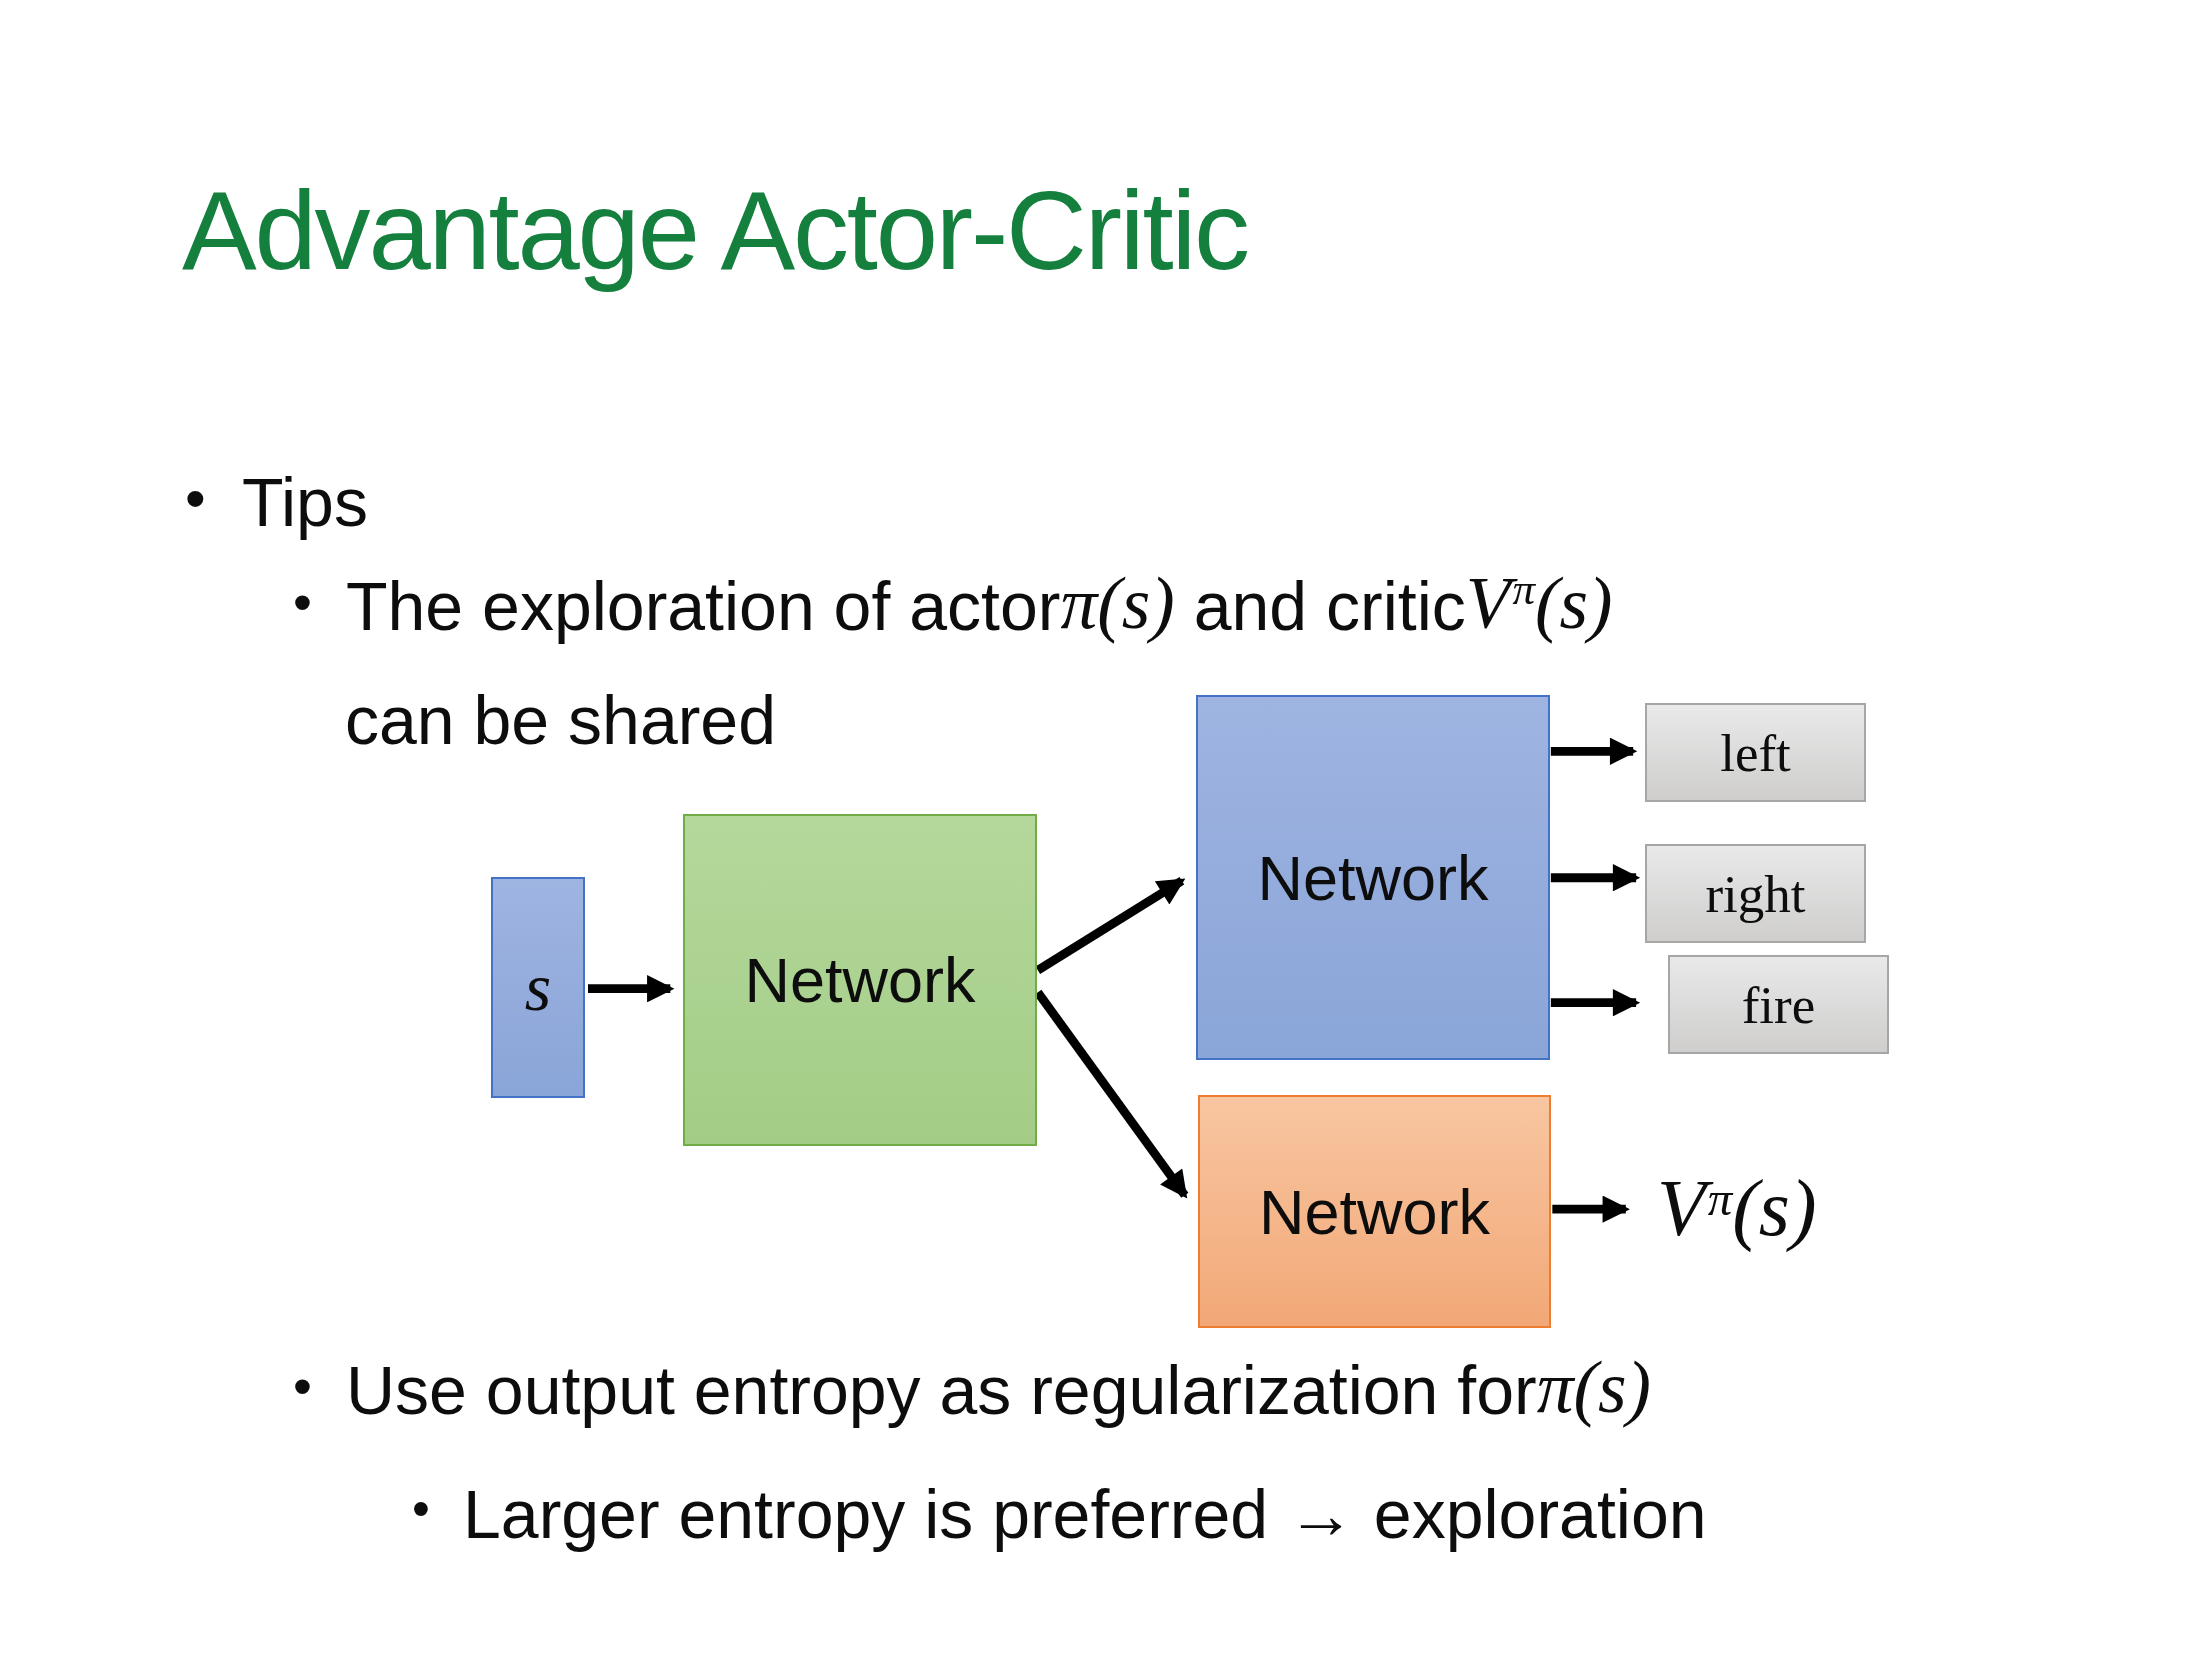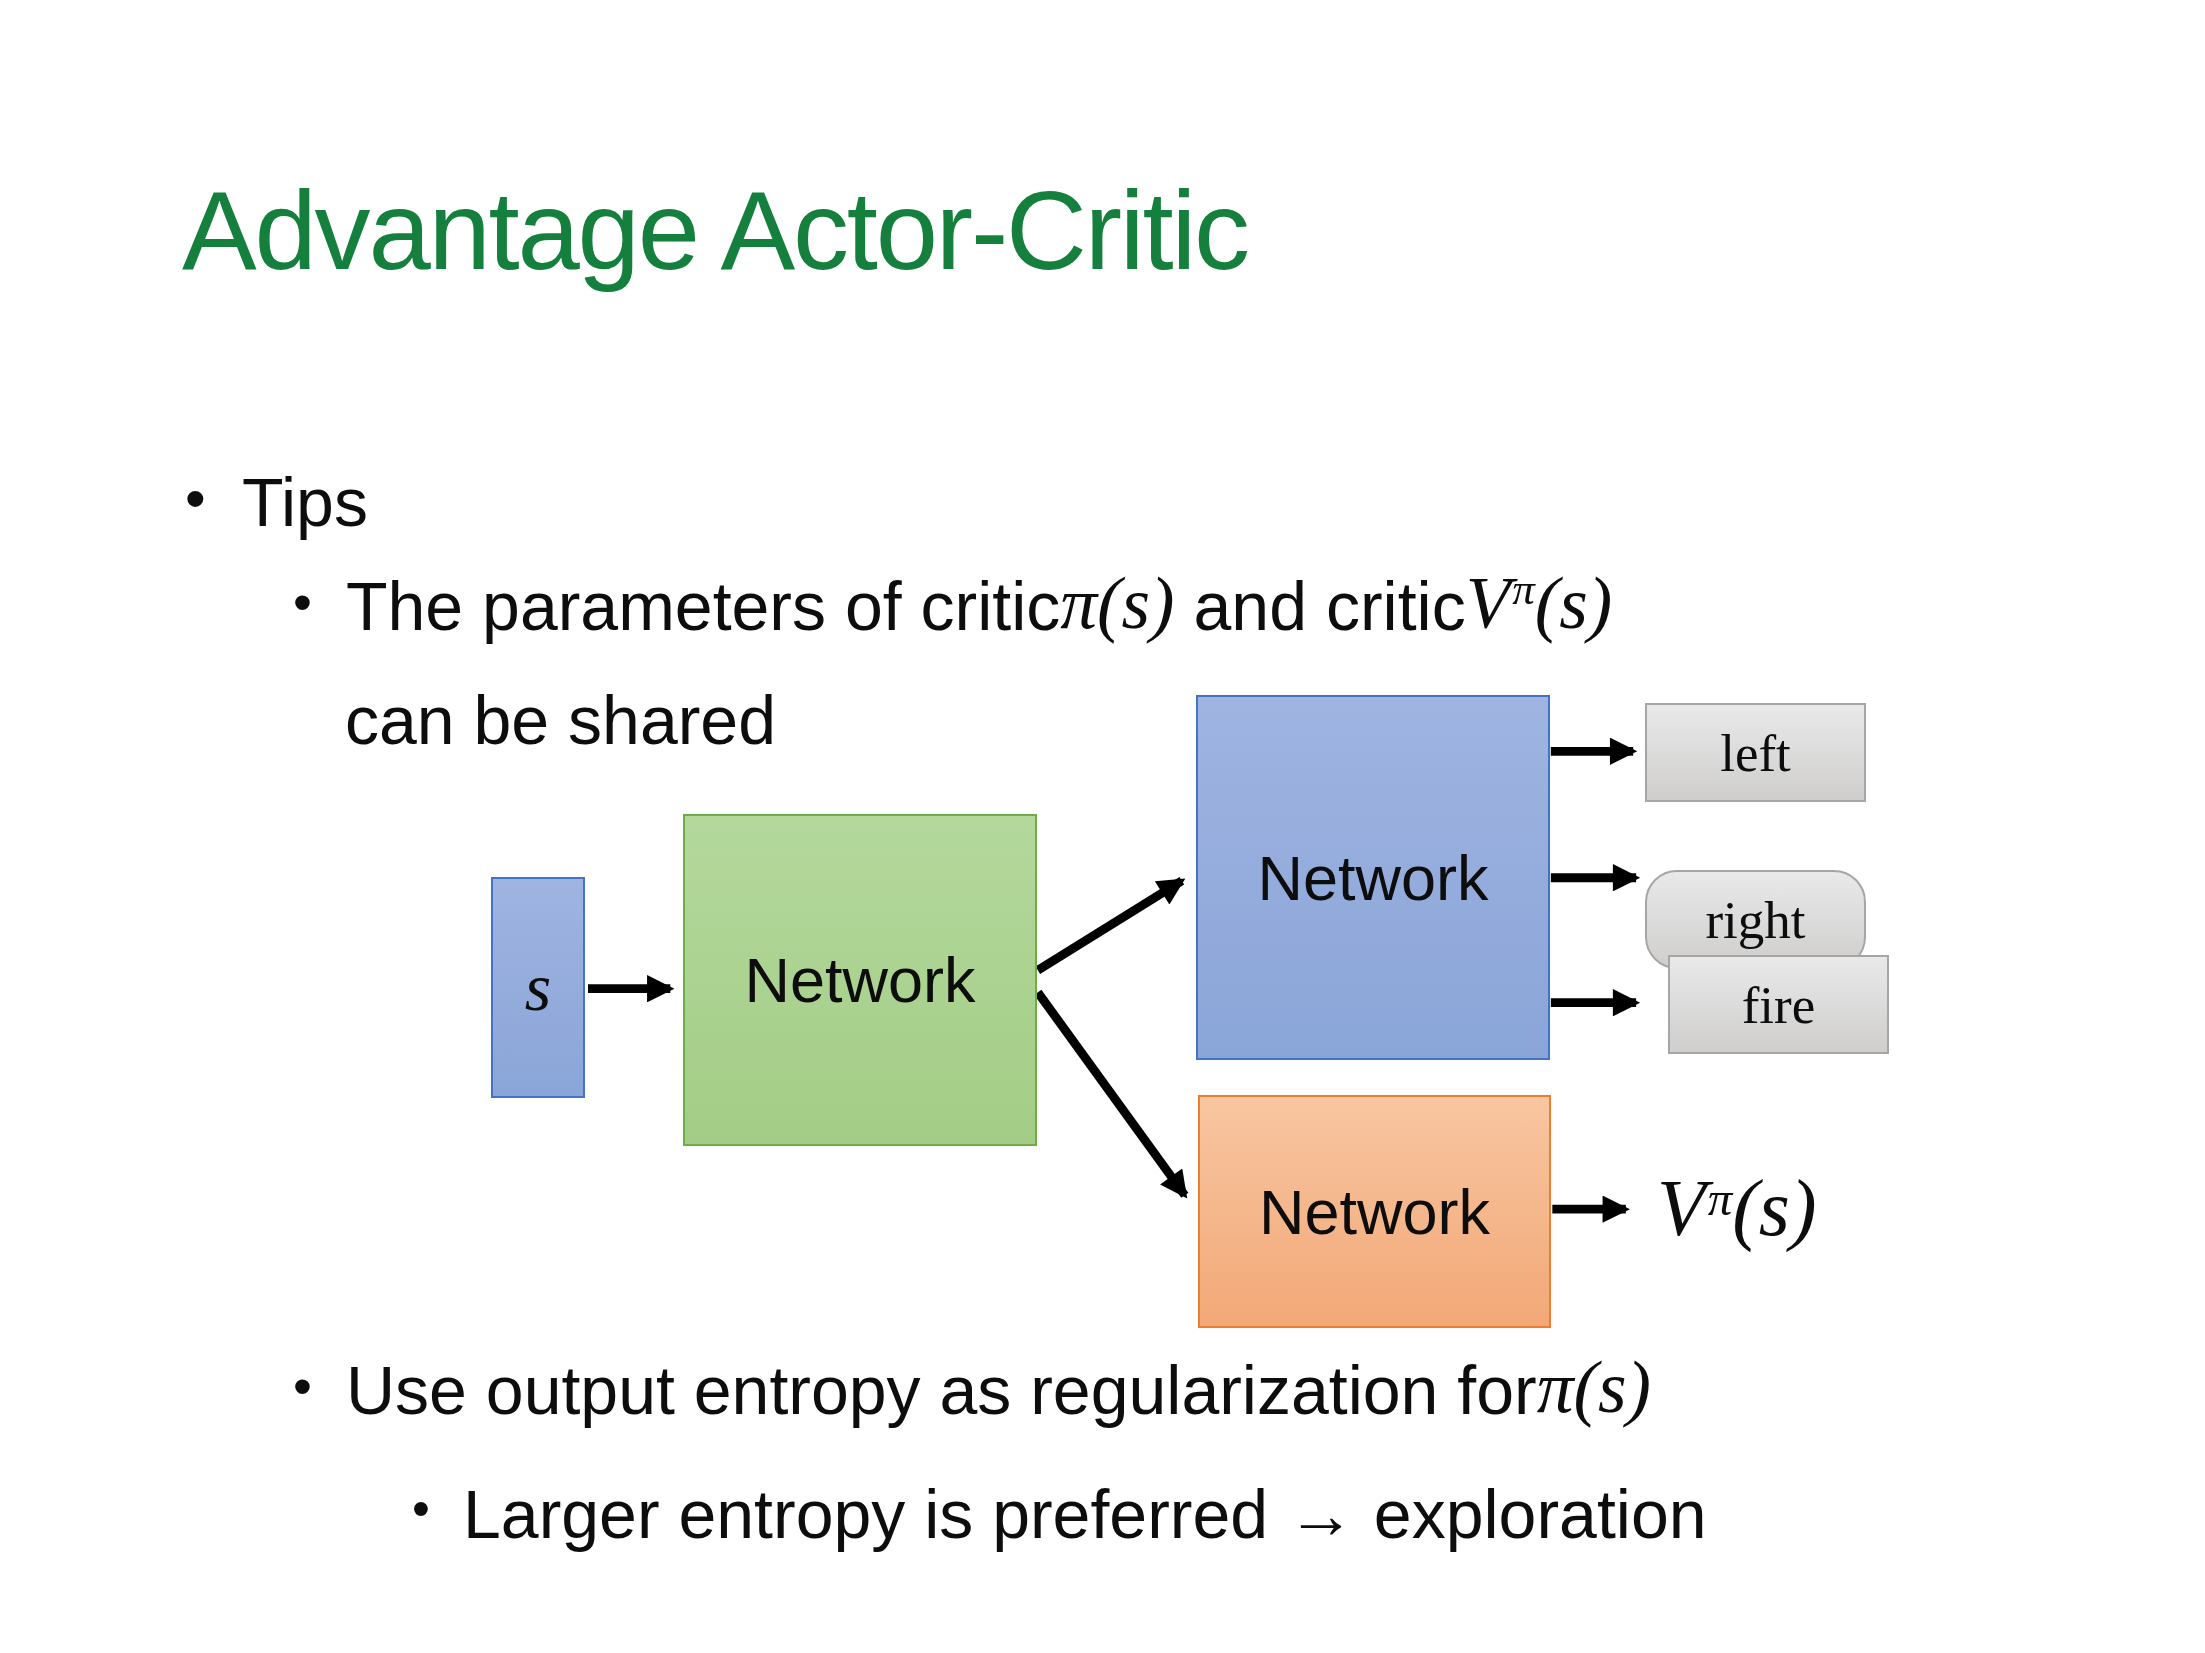--- a/index.html
+++ b/index.html
@@ -50,21 +50,21 @@
     background:linear-gradient(180deg,#f8c6a1 0%,#f2a877 100%);
     border:2.2px solid #ed7d31;
   }
   .action-box {
     left:1645px; width:221px; height:99px;
     background:linear-gradient(180deg,#e9e9e9 0%,#cfcecd 100%);
     border:2.2px solid #a6a6a6;
   }
   .action-box .lbl { font-family:"Liberation Serif", serif; font-size:53px; }
   .act-left  { top:703px; }
-  .act-right { top:870px;border-radius:32px; }
+  .act-right { top:844px; }
   .act-fire  { top:955px;margin-left:23px; }
   .v-out {
     position:absolute; left:1645px; top:1167px;
     font-size:74px; white-space:nowrap;margin-left:12px;
   }
   .connectors { position:absolute; left:0; top:0; }
 </style>
 </head>
 <body>
 
@@ -72,21 +72,21 @@
 
   <div class="title">Advantage Actor-Critic</div>
 
   <div class="line" style="left:185px; top:463px;">
     <span class="bullet b-l1">•</span>
       <span>Tips</span>
   </div>
 
   <div class="line" style="left:293px; top:567px;">
     <span class="bullet b-l2">•</span>
-      <span>The parameters of critic </span>
+      <span>The exploration of actor </span>
       <span class="mt">π(s)</span>
       <span class="gapper"> and critic </span>
       <span class="mt">V</span>
       <span class="mt sup">π</span>
       <span class="mt">(s)</span>
   </div>
 
   <div class="line" style="left:345px; top:681px;">
     <span>can be shared</span>
   </div>

